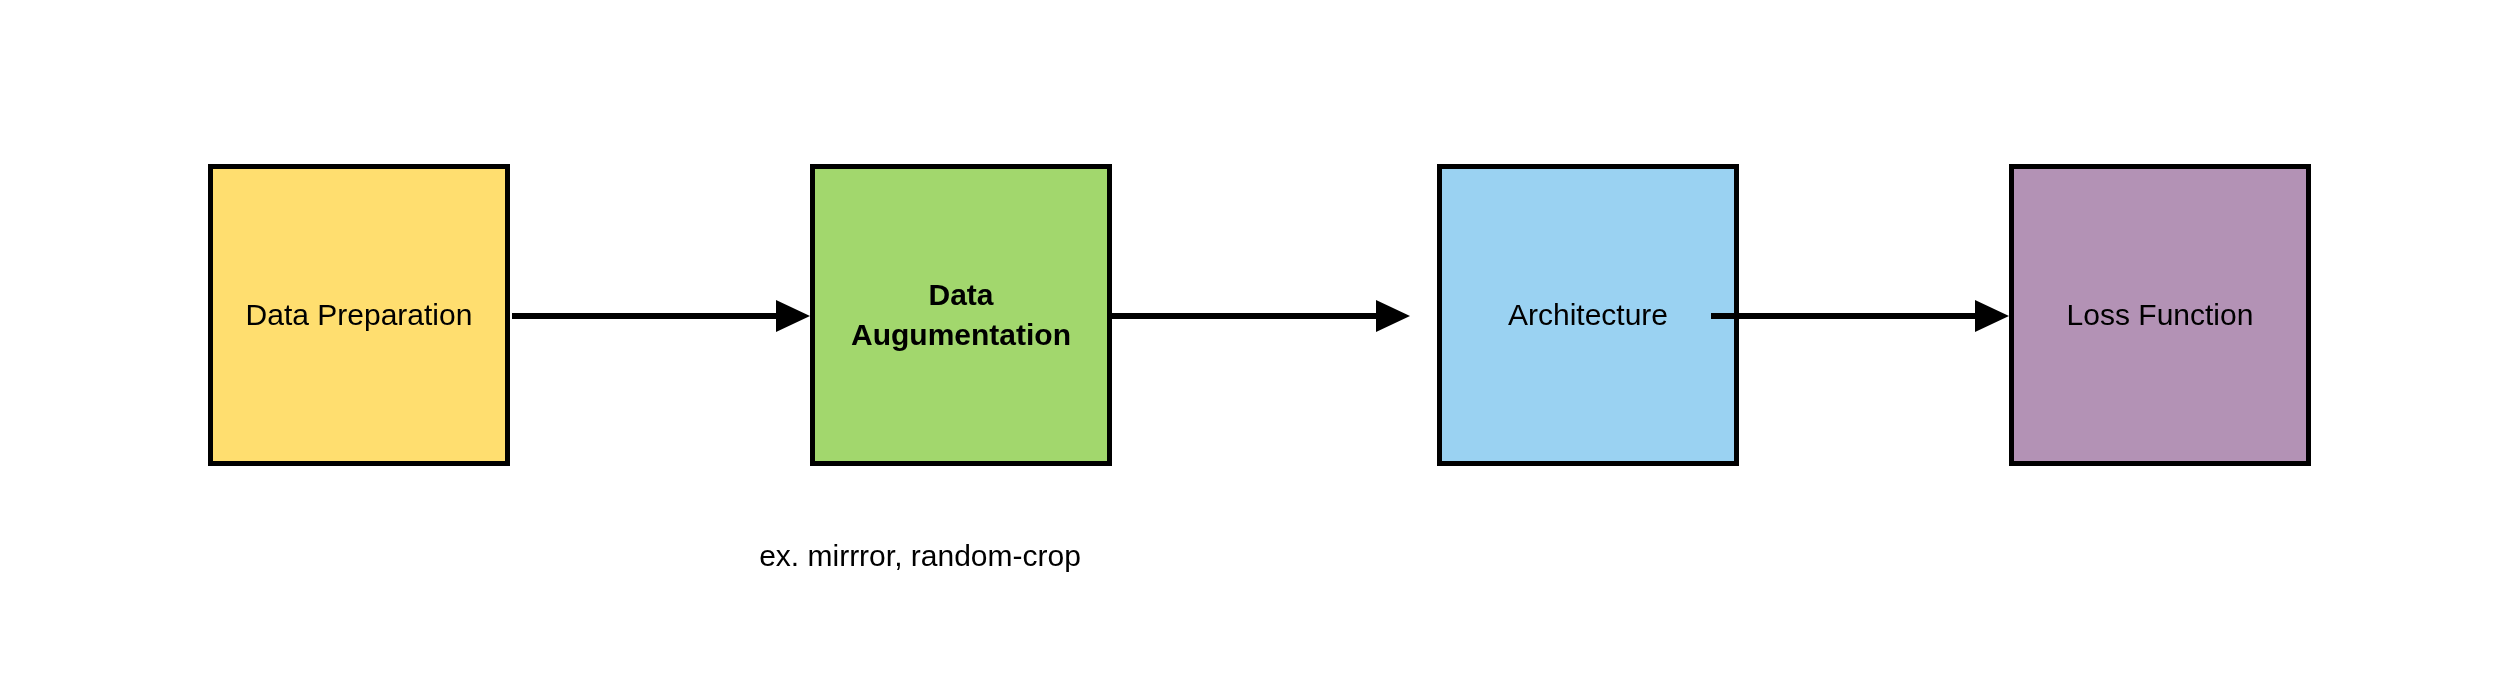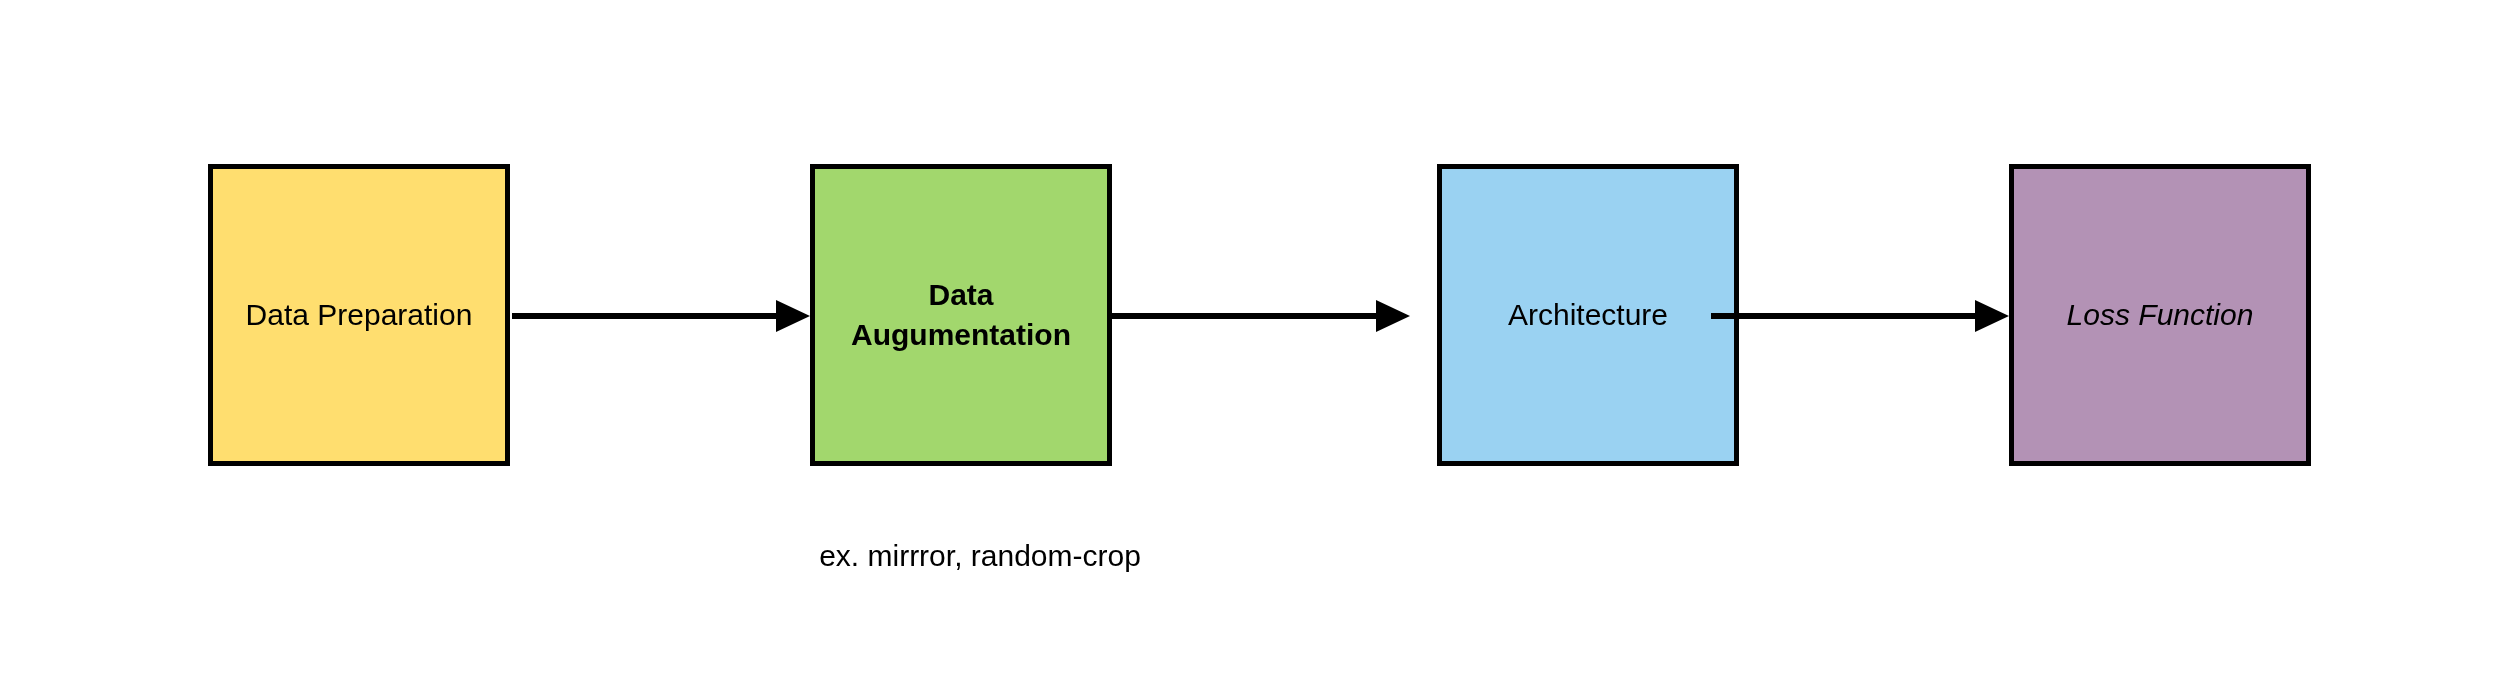--- a/index.html
+++ b/index.html
@@ -61,21 +61,21 @@
     height: 0;
     border-top: 16px solid transparent;
     border-bottom: 16px solid transparent;
     border-left: 34px solid #000000;
   }
   .box-1 { left: 208px; }
   .box-2 { left: 810px; }
   .box-3 { left: 1409px; margin-left: 28px; }
   .box-4 { left: 2009px; }
   .cap-1 { left: 99px; }
-  .cap-2 { left: 720px; }
+  .cap-2 { left: 660px; }
   .cap-3 { left: 1300px; }
   .cap-4 { left: 1900px; }
   .line-1 { left: 512px; }
   .line-2 { left: 1112px; }
   .line-3 { left: 1711px; }
   .head-1 { left: 776px; }
   .head-2 { left: 1376px; }
   .head-3 { left: 1975px; }
 </style>
 </head>
@@ -99,17 +99,17 @@
   <div class="edge-line line-2"></div>
   <div class="edge-head head-2"></div>
 
   <div class="node-box box-3" style="background-color: rgb(154, 210, 242);">
     <span class="node-label">Architecture</span>
   </div>
 
   <div class="edge-line line-3"></div>
   <div class="edge-head head-3"></div>
 
-  <div class="node-box box-4" style="background-color: rgb(179, 146, 181); font-style: italic;">
+  <div class="node-box box-4" style="background-color: rgb(179, 146, 181);">
     <span class="node-label">Loss Function</span>
   </div>
 
 </div>
 
 </body></html>

